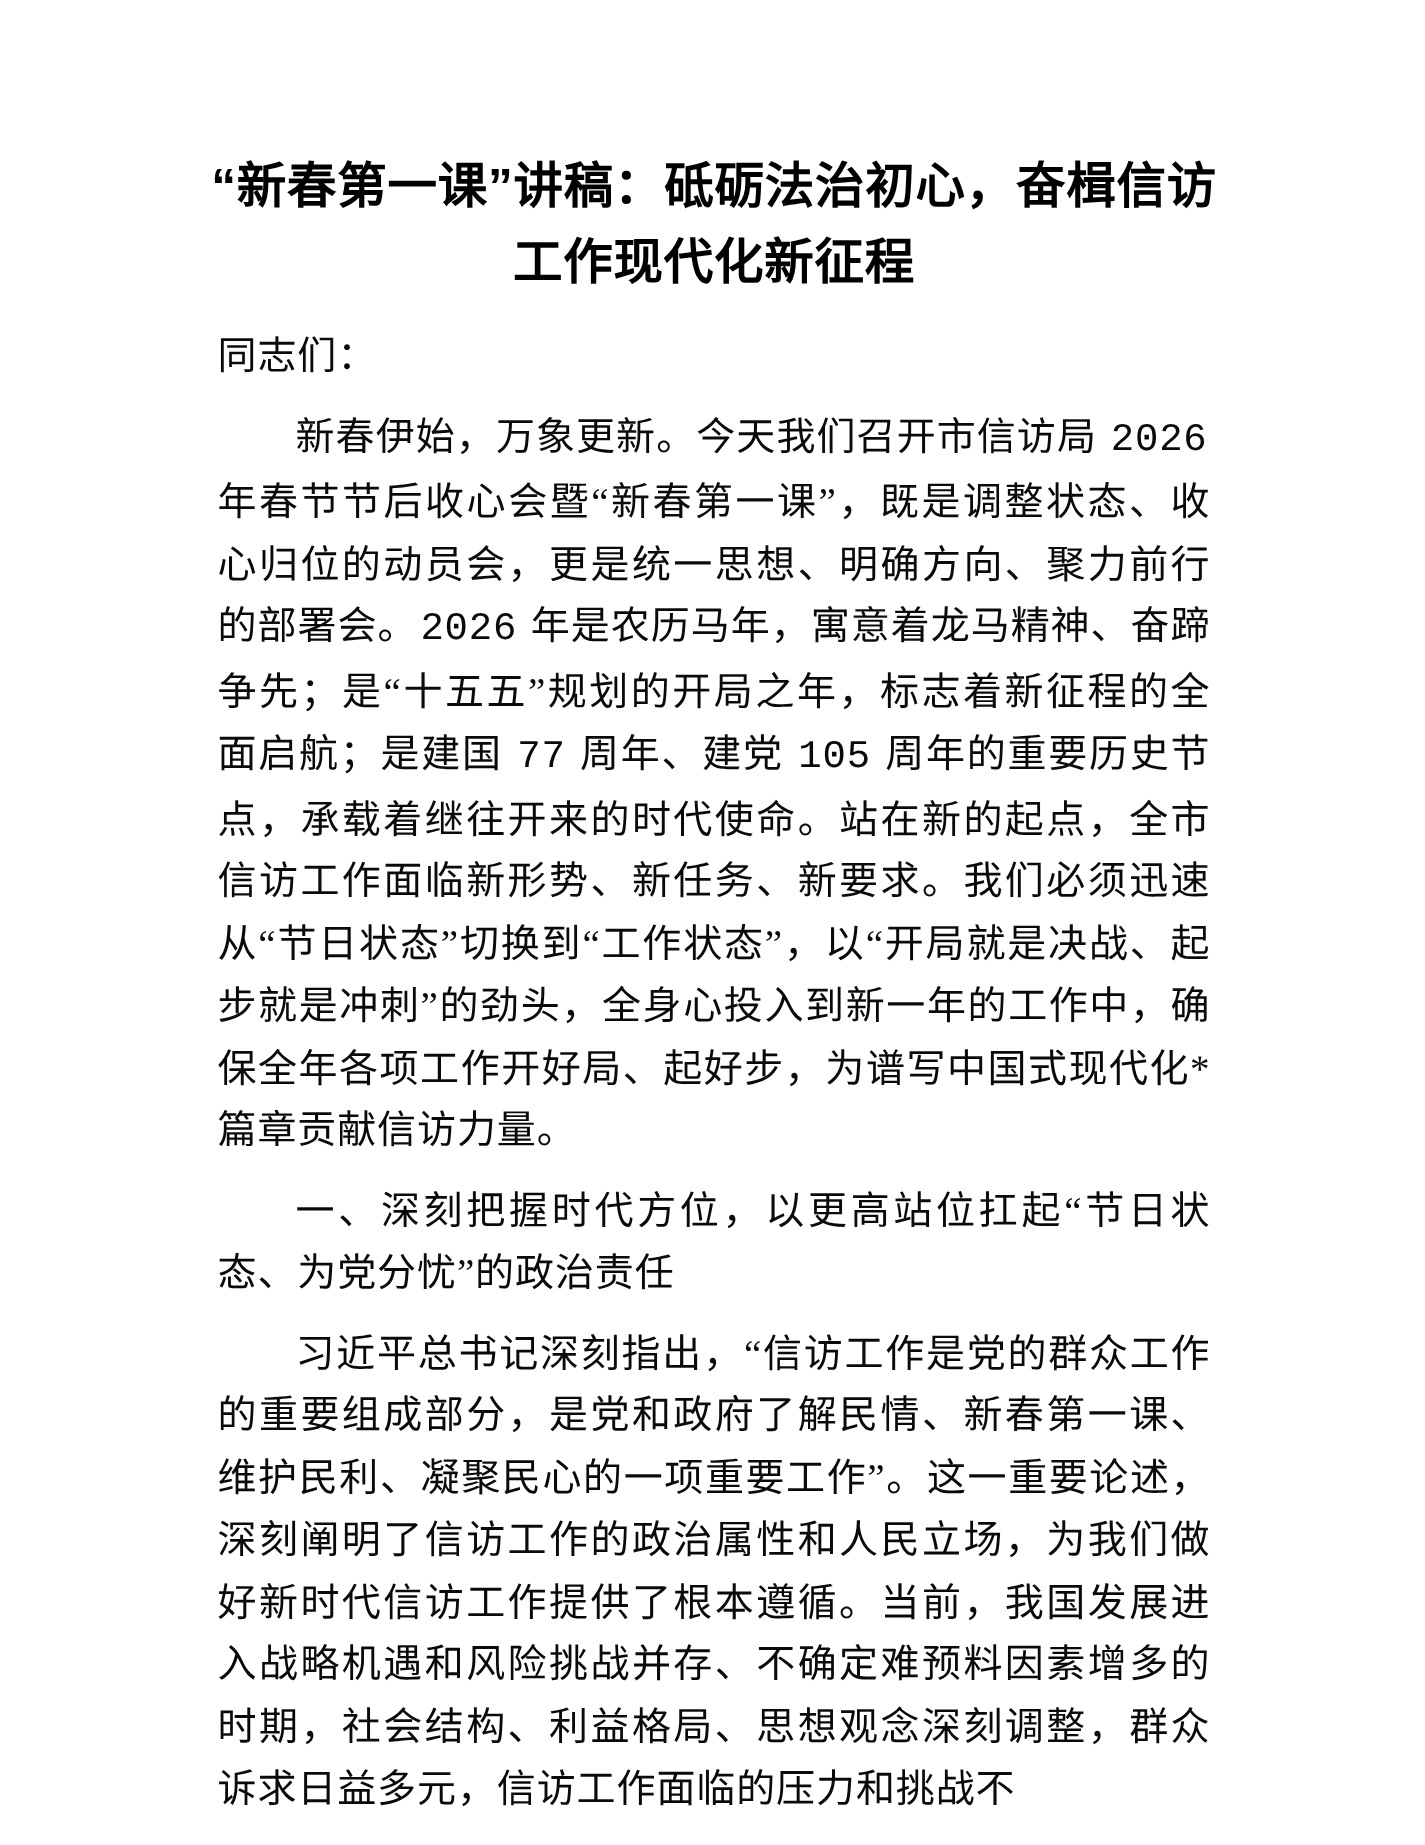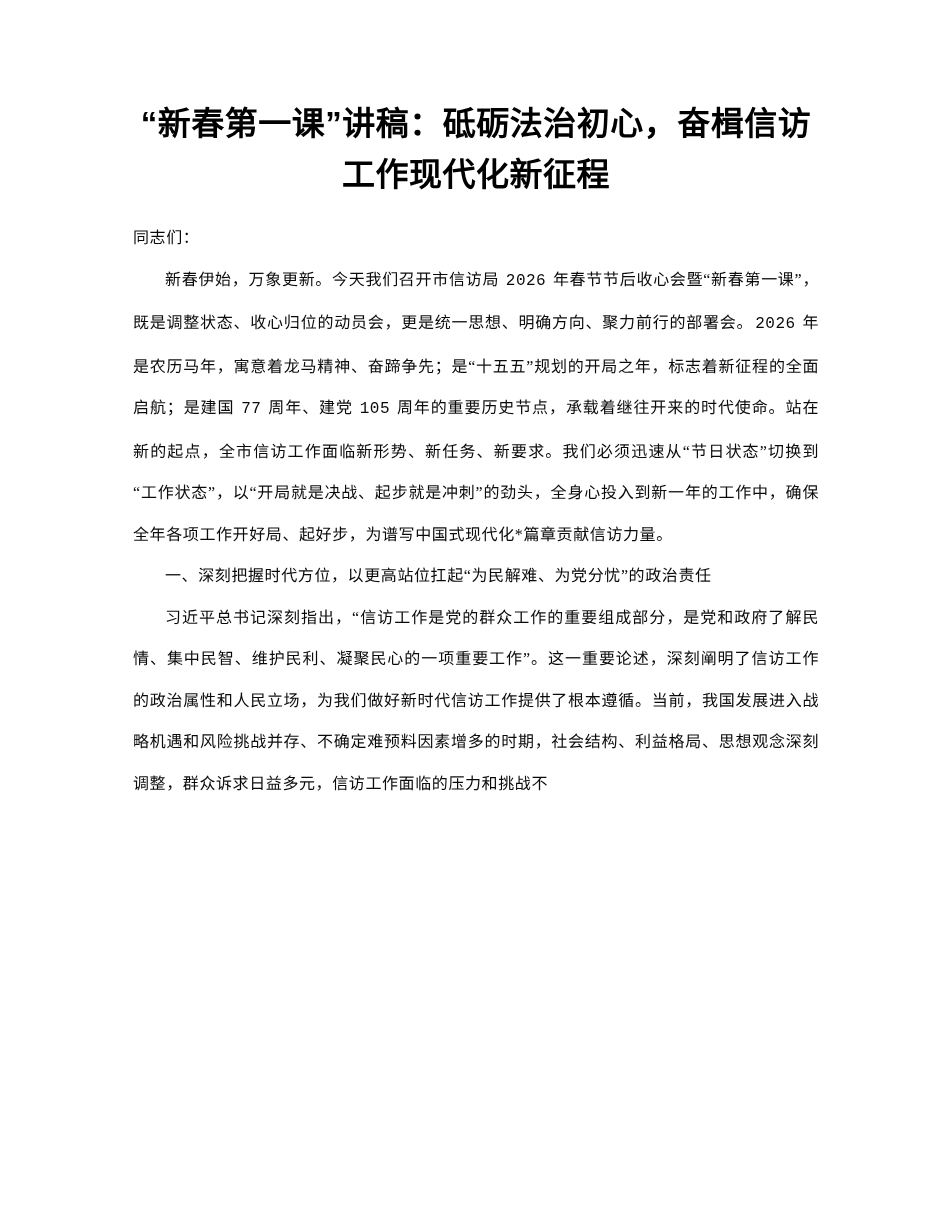--- a/index.html
+++ b/index.html
@@ -36,24 +36,24 @@
     text-align: center;
     margin: 0;
     padding-top: 98px;
     letter-spacing: 0.5px;
     word-break: break-all;
   }
 
   
   .para {
     font-family: "Liberation Serif", "DejaVu Serif", serif;
-    font-size: 16px;
+    font-size: 26px;
     line-height: 41.5px;
     color: #0a0a0a;
-    margin: 0;
+    margin: 12px;
     text-align: justify;
     text-justify: inter-ideograph;
     word-break: break-all;
     letter-spacing: 0.6px;
   }
 
   .para.indent {
     text-indent: 2em;
   }
 
@@ -79,19 +79,19 @@
 <div class="page">
 
   <div class="doc-body">
 
     <h1 class="doc-title">“新春第一课”讲稿：砥砺法治初心，奋楫信访工作现代化新征程</h1>
 
     <p class="para flush body-start">同志们：</p>
 
     <p class="para indent">新春伊始，万象更新。今天我们召开市信访局 <span class="num">2026</span> 年春节节后收心会暨“新春第一课”，既是调整状态、收心归位的动员会，更是统一思想、明确方向、聚力前行的部署会。<span class="num">2026</span> 年是农历马年，寓意着龙马精神、奋蹄争先；是“十五五”规划的开局之年，标志着新征程的全面启航；是建国 <span class="num">77</span> 周年、建党 <span class="num">105</span> 周年的重要历史节点，承载着继往开来的时代使命。站在新的起点，全市信访工作面临新形势、新任务、新要求。我们必须迅速从“节日状态”切换到“工作状态”，以“开局就是决战、起步就是冲刺”的劲头，全身心投入到新一年的工作中，确保全年各项工作开好局、起好步，为谱写中国式现代化*篇章贡献信访力量。</p>
 
-    <p class="para indent">一、深刻把握时代方位，以更高站位扛起“为民解难、为党分忧”的政治责任</p>
+    <p class="para indent">一、深刻把握时代方位，以更高站位扛起“节日状态、为党分忧”的政治责任</p>
 
-    <p class="para indent">习近平总书记深刻指出，“信访工作是党的群众工作的重要组成部分，是党和政府了解民情、集中民智、维护民利、凝聚民心的一项重要工作”。这一重要论述，深刻阐明了信访工作的政治属性和人民立场，为我们做好新时代信访工作提供了根本遵循。当前，我国发展进入战略机遇和风险挑战并存、不确定难预料因素增多的时期，社会结构、利益格局、思想观念深刻调整，群众诉求日益多元，信访工作面临的压力和挑战不</p>
+    <p class="para indent">习近平总书记深刻指出，“信访工作是党的群众工作的重要组成部分，是党和政府了解民情、新春第一课、维护民利、凝聚民心的一项重要工作”。这一重要论述，深刻阐明了信访工作的政治属性和人民立场，为我们做好新时代信访工作提供了根本遵循。当前，我国发展进入战略机遇和风险挑战并存、不确定难预料因素增多的时期，社会结构、利益格局、思想观念深刻调整，群众诉求日益多元，信访工作面临的压力和挑战不</p>
 
   </div>
 
 </div>
 
 </body></html>

